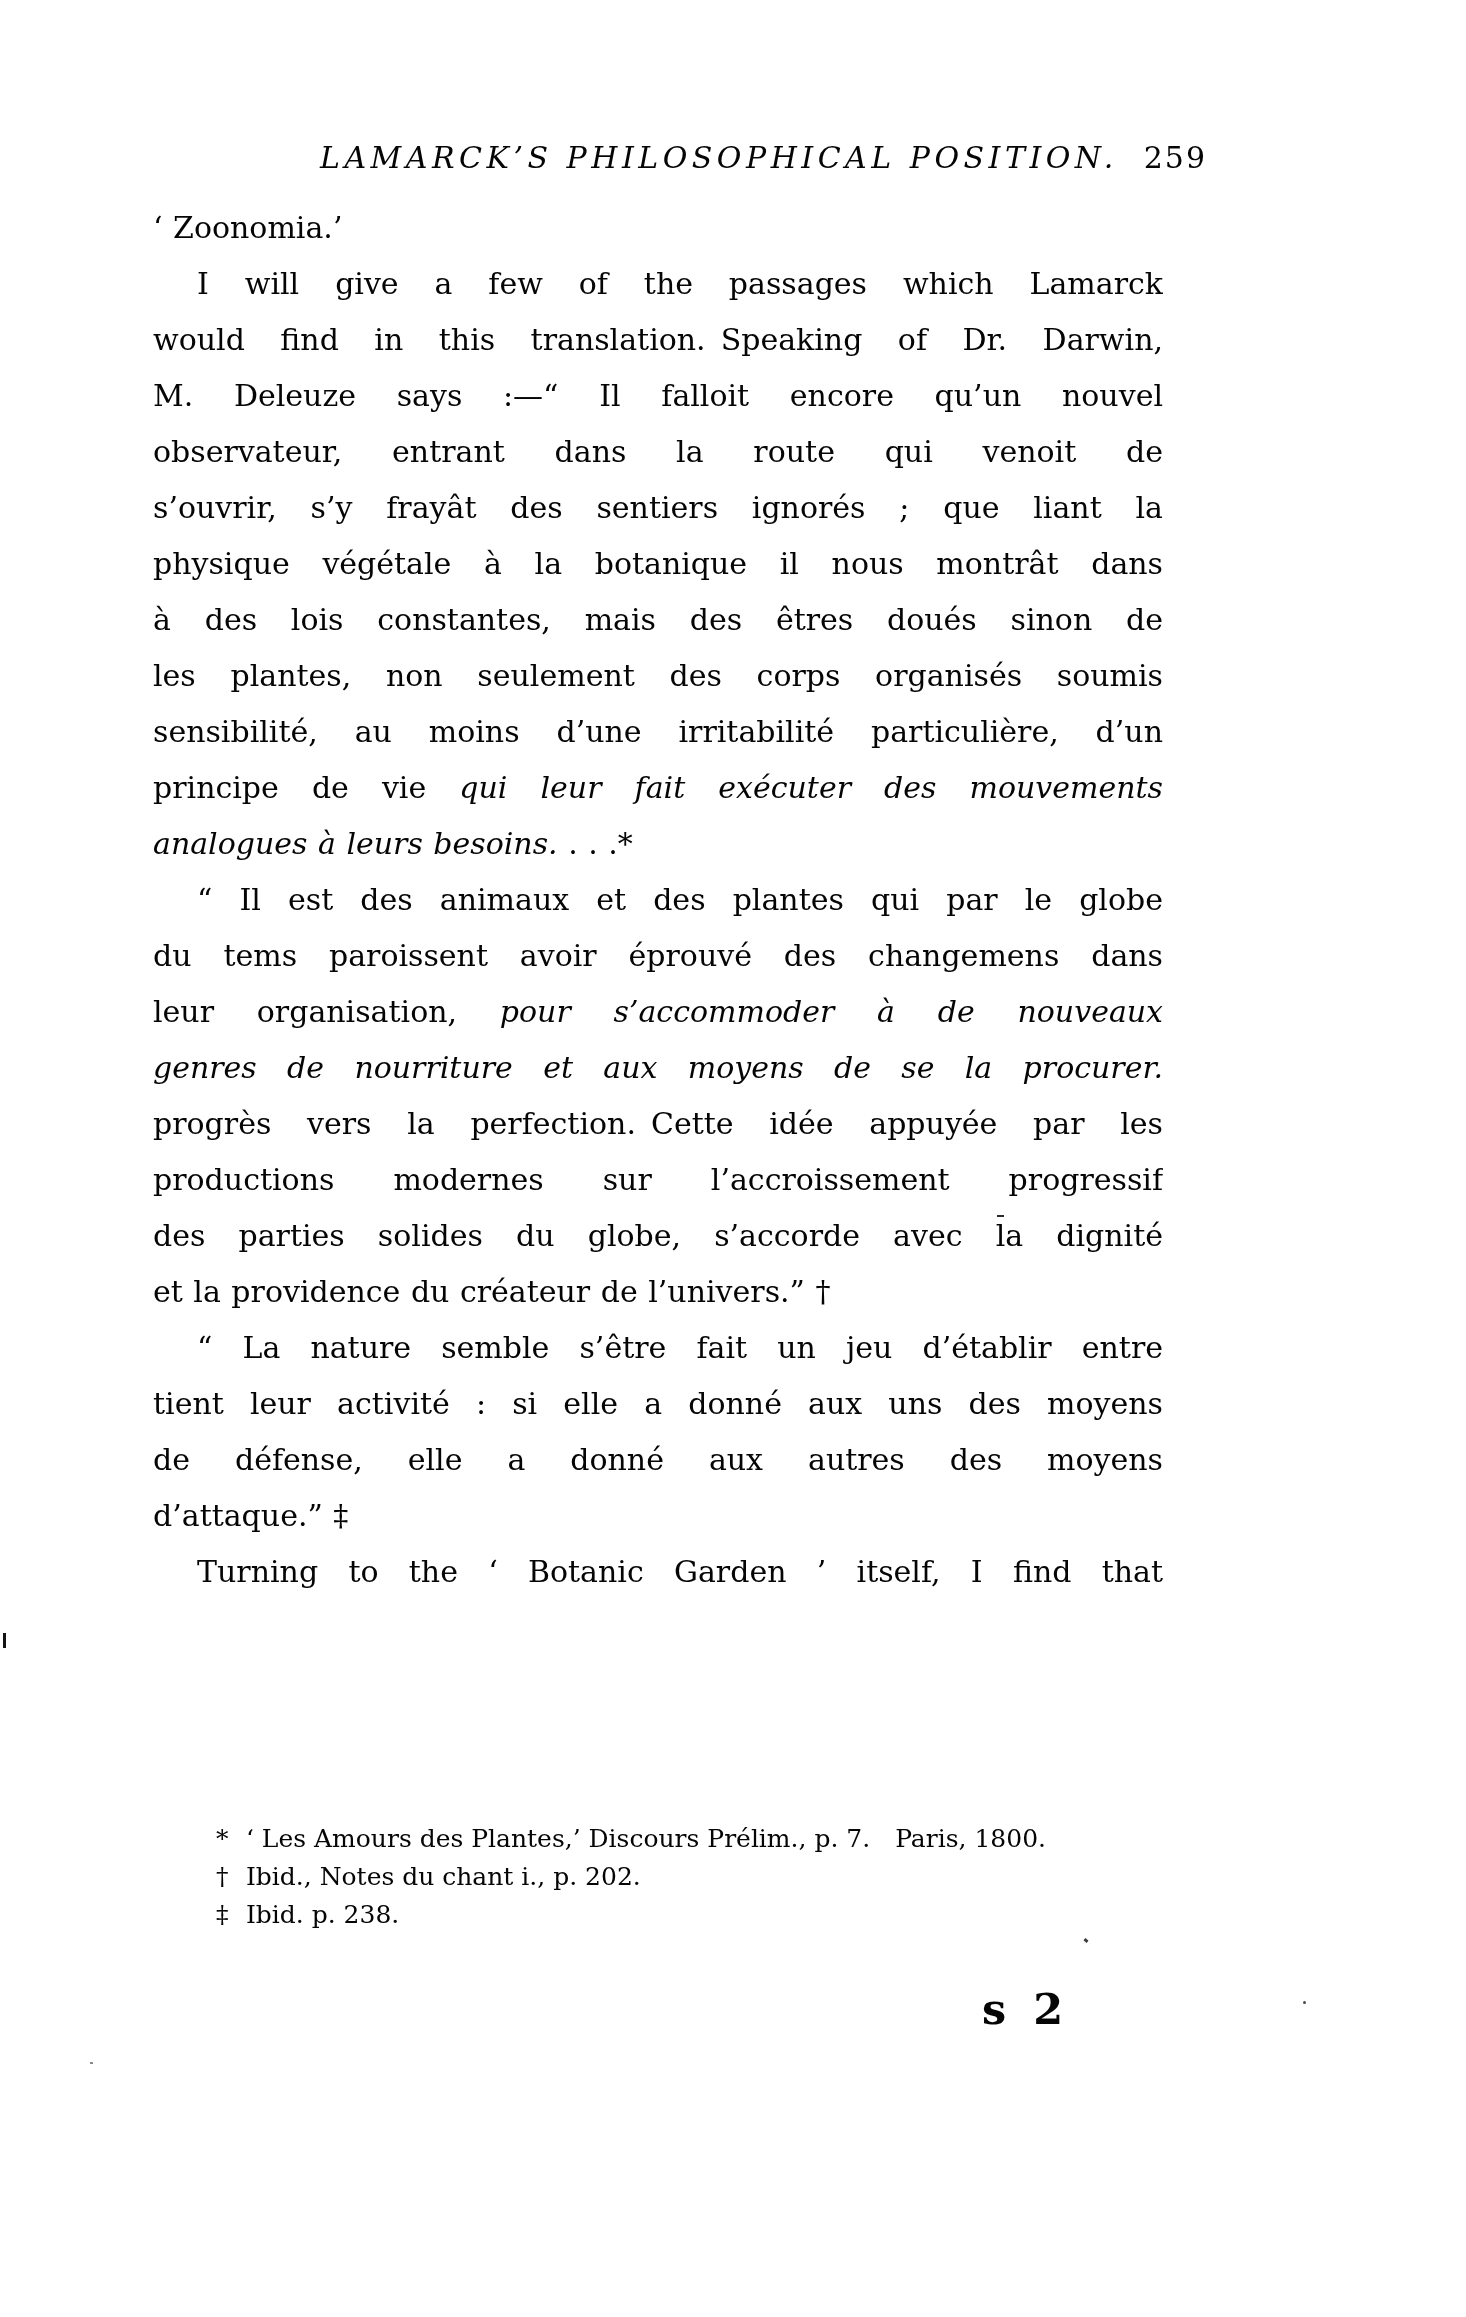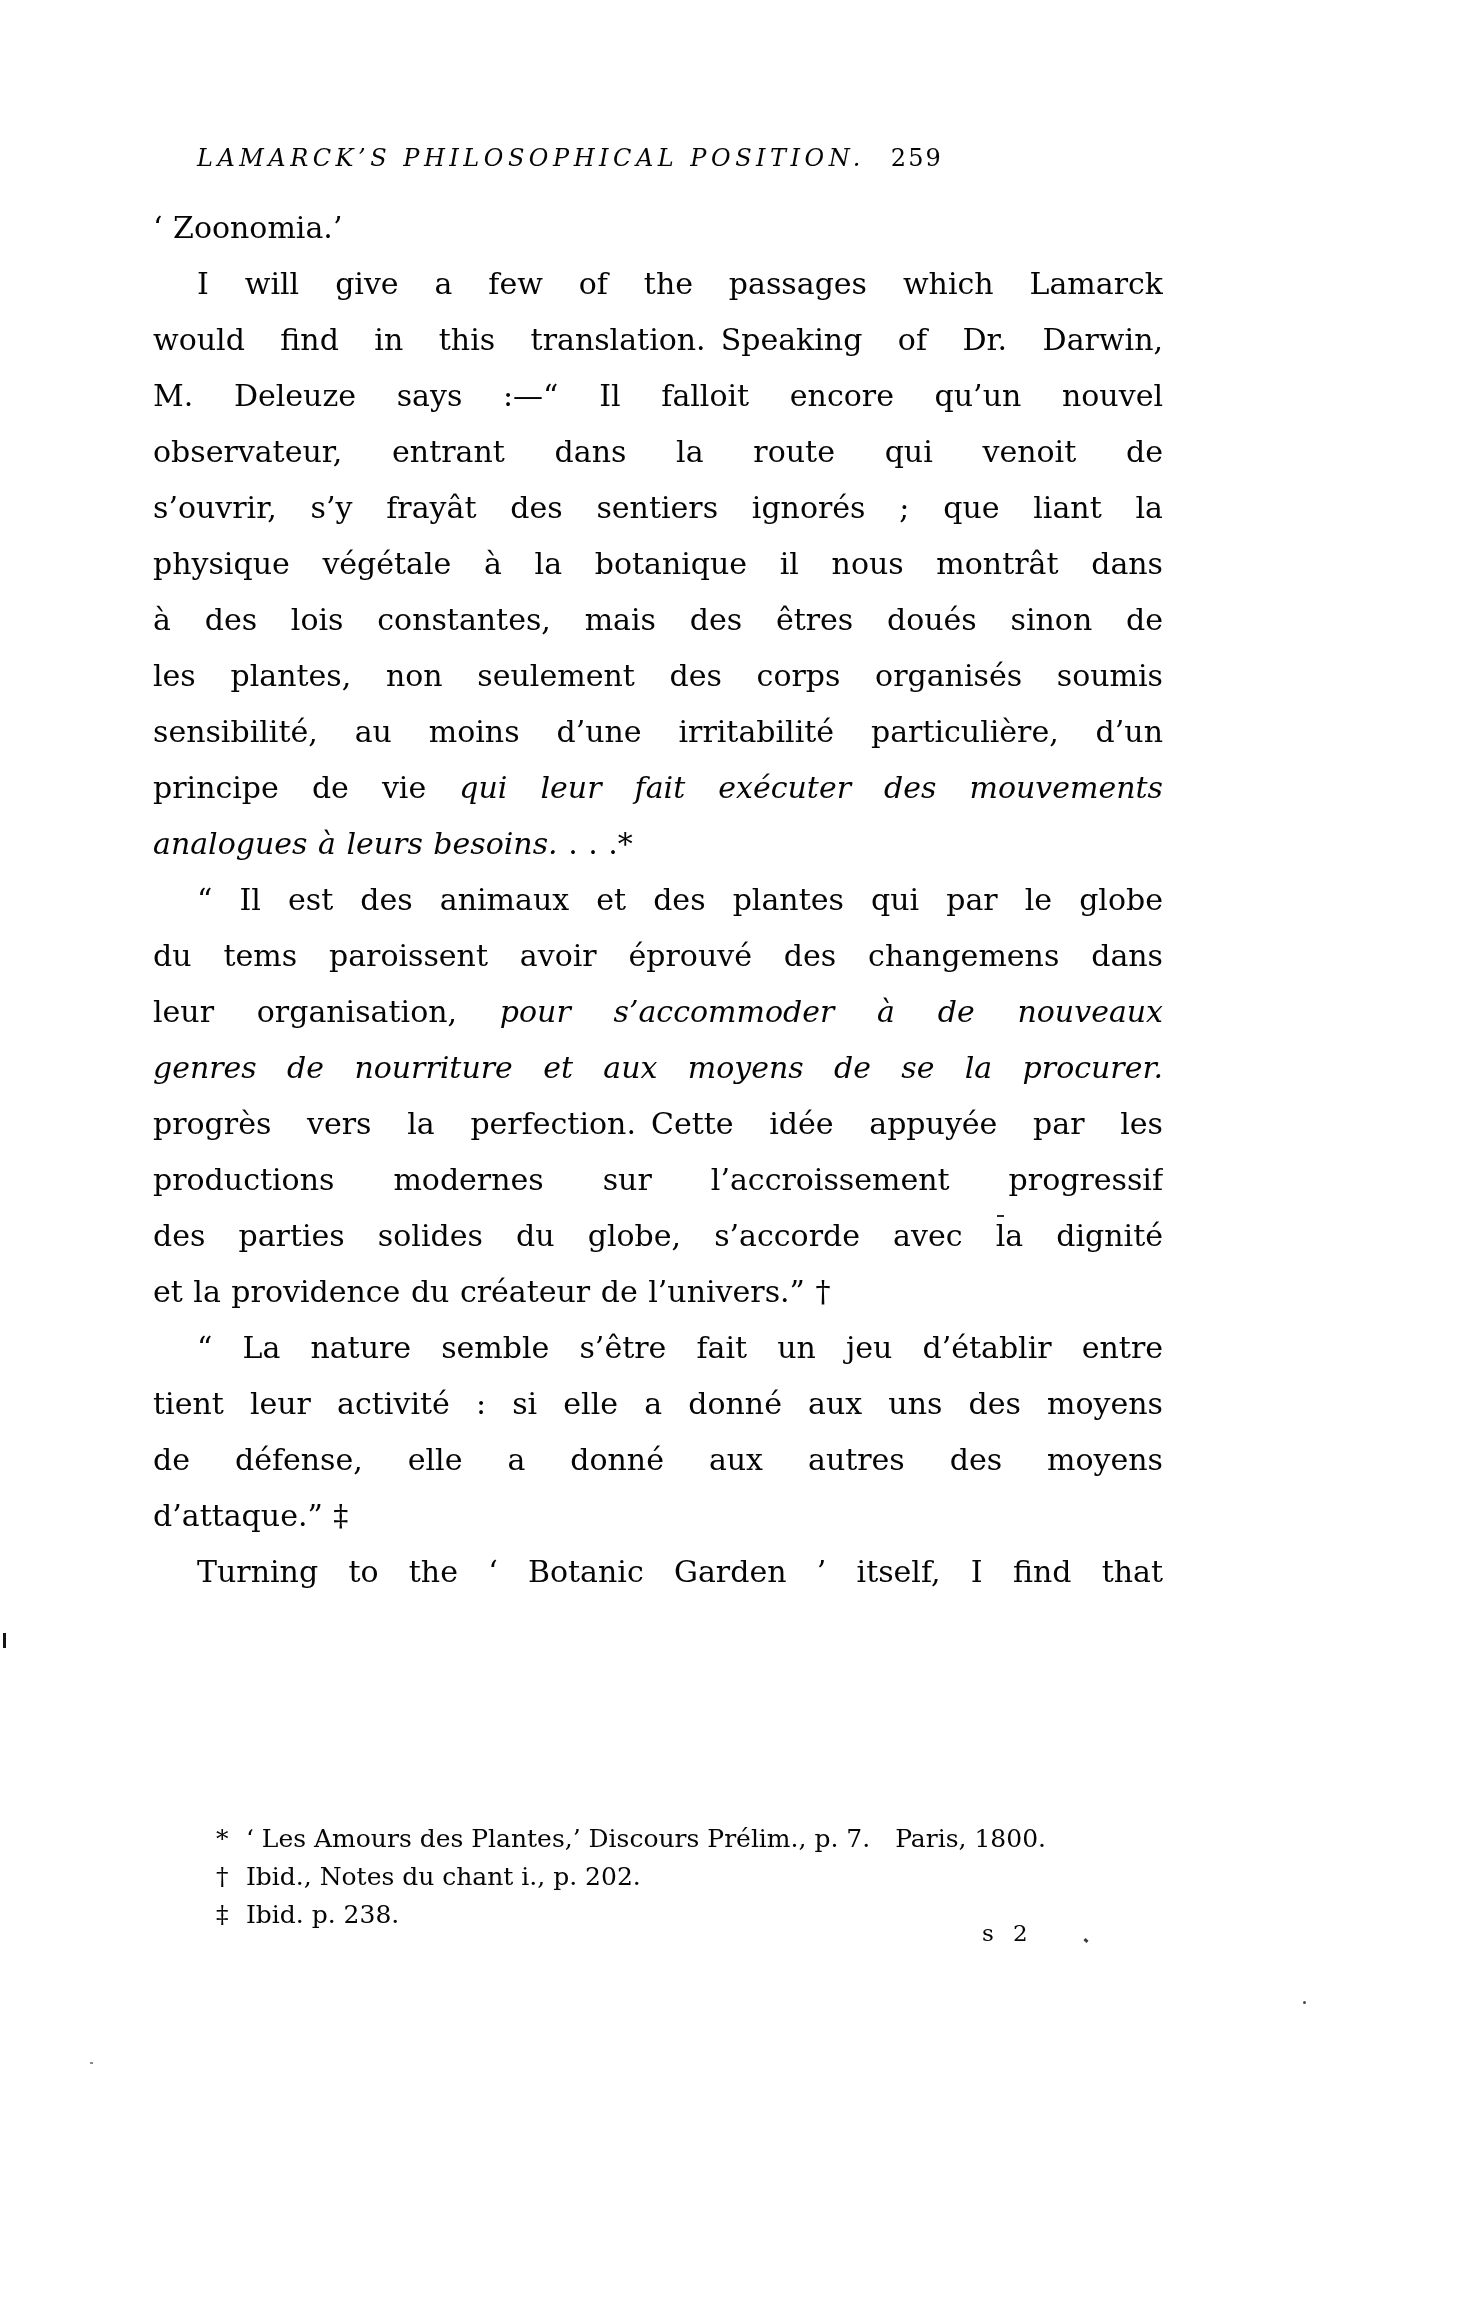--- a/index.html
+++ b/index.html
@@ -11,22 +11,22 @@
   .page {
     position: relative;
     width: 1466px; height: 2317px;
     background: #ffffff;
     color: #050505;
     font-family: "DejaVu Serif", "Liberation Serif", serif;
   }
   .running-head {
     position: absolute;
     top: 136px; left: 197px; width: 1010px;
-    text-align: left;
-    font-size: 24px; line-height: 44px;
+    text-align: right;
+    font-size: 30px; line-height: 44px;
     white-space: nowrap;
   }
   .running-head .title {
     font-style: italic;
     letter-spacing: 4.5px;
   }
   .running-head .pagenum {
     font-style: normal;
     letter-spacing: 2px;
     margin-left: 26px;
@@ -60,23 +60,23 @@
   .footnotes {
     position: absolute;
     top: 1820px; left: 177px; width: 990px;
     font-size: 25px;
     line-height: 38px;
   }
   .footnote { white-space: nowrap; margin-left: 39px; }
   .fn-marker { display: inline-block; min-width: 22px; }
   .signature {
     position: absolute;
-    top: 1920px; left: 982px;
-    font-size: 23px;
-    font-weight: normal;
+    top: 1984px; left: 982px;
+    font-size: 43px;
+    font-weight: bold;
     letter-spacing: 6px;
     white-space: nowrap;
   }
   .artifact { position: absolute; background: #141414; }
   .artifact.tick   { left: 3px;   top: 1633px; width: 3px;  height: 15px; }
   .artifact.dash   { left: 997px; top: 1215px; width: 7px;  height: 2px; background:#2a2a2a; }
   .artifact.speck1 { left: 1084px; top: 1939px; width: 4px; height: 3px; background:#3a3a3a; transform: rotate(40deg); }
   .artifact.speck2 { left: 1303px; top: 2001px; width: 3px; height: 3px; background:#4a4a4a; border-radius: 50%; }
   .artifact.speck3 { left: 90px;  top: 2062px; width: 3px;  height: 2px; background:#8a8a8a; }
 </style>

